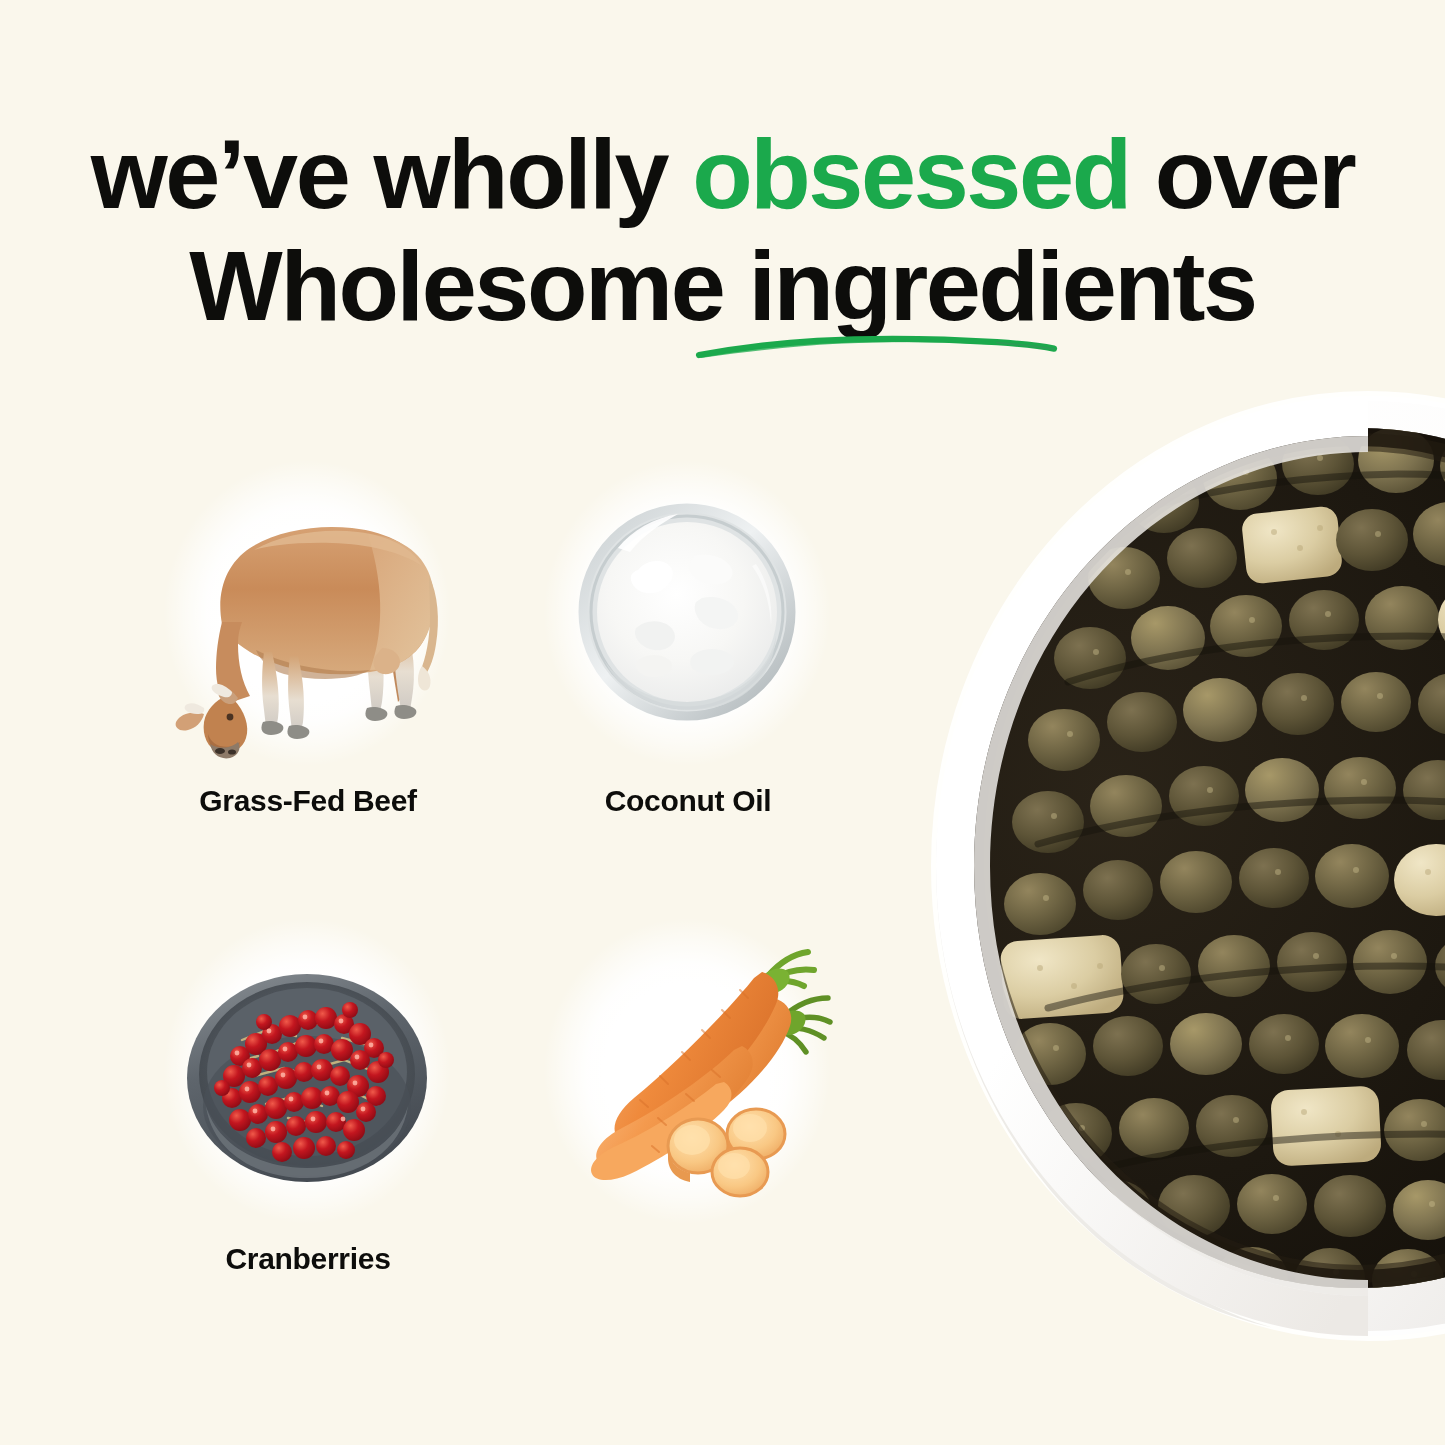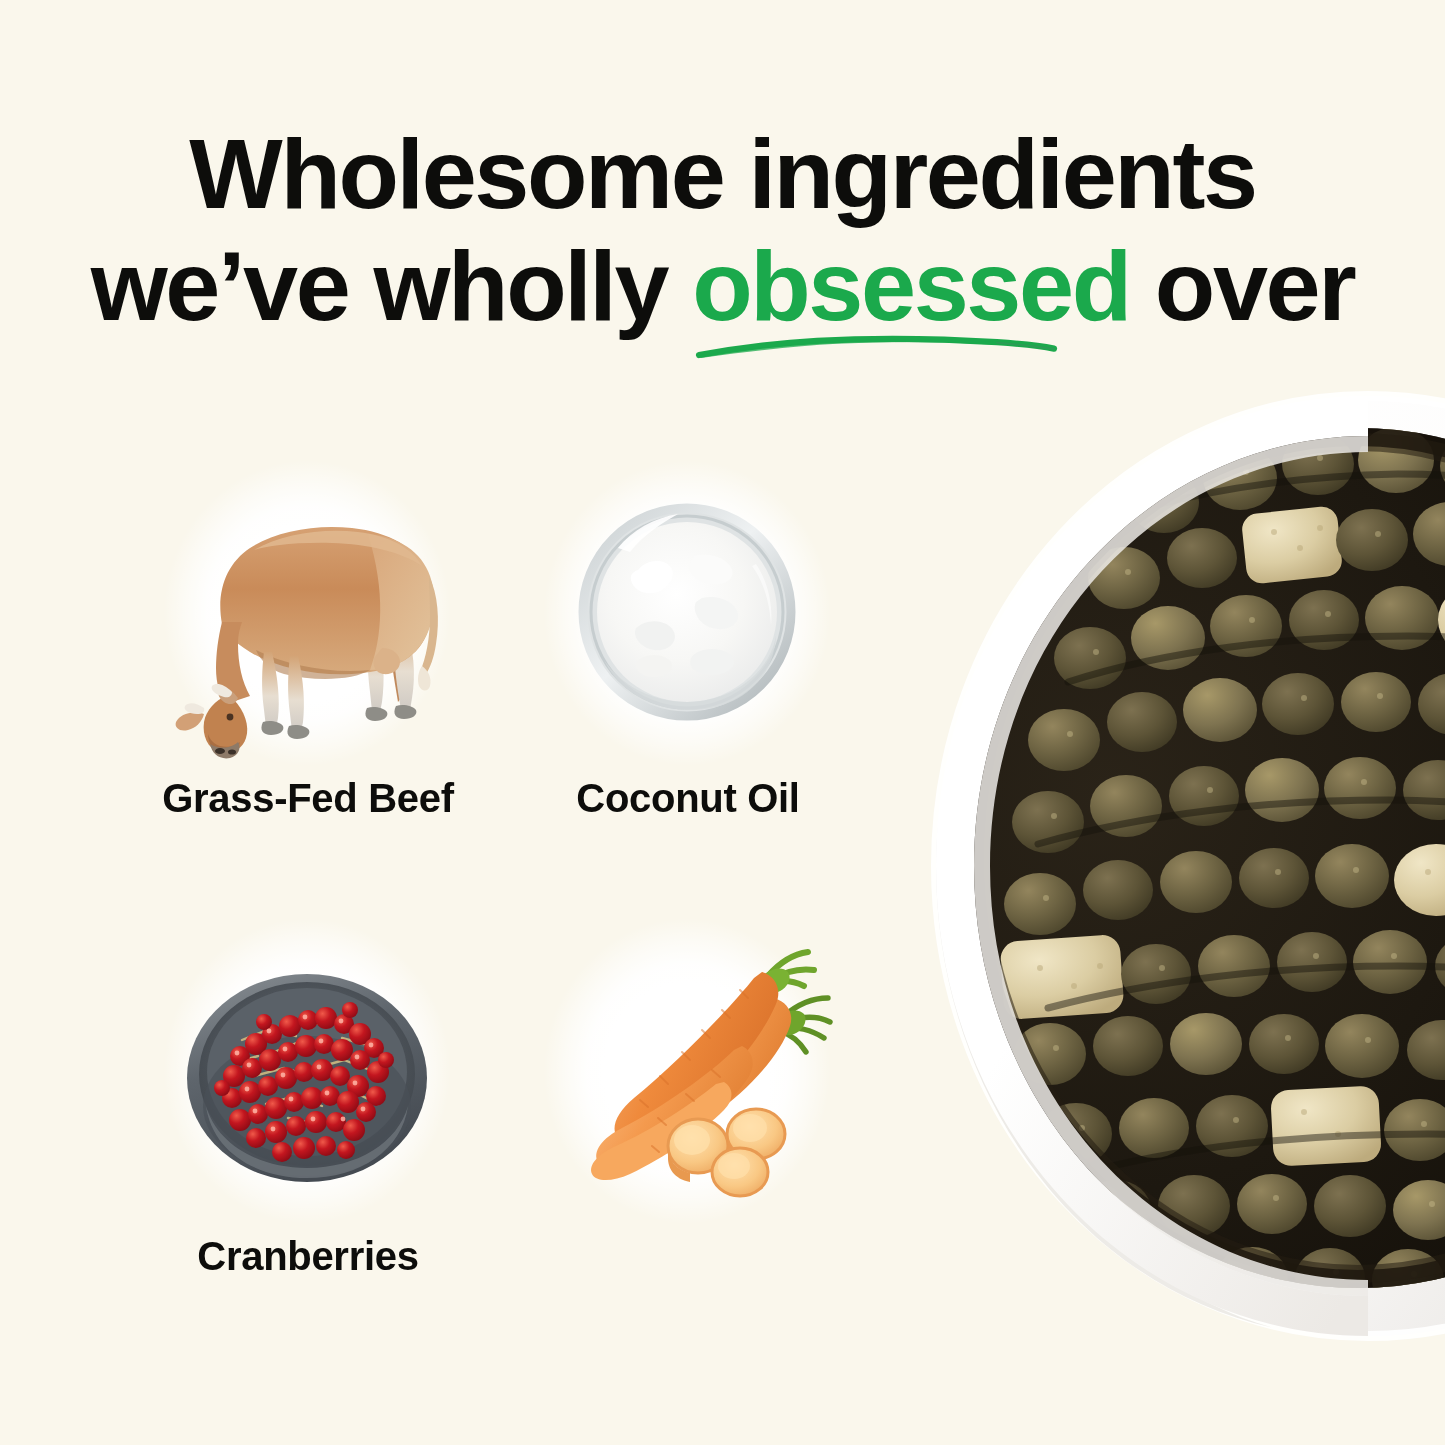--- a/index.html
+++ b/index.html
@@ -84,24 +84,24 @@
   }
   .ing-art {
     position: absolute;
     inset: 0;
   }
   .ing-art svg { display: block; width: 100%; height: 100%; }
 
   .ing-label {
     position: absolute;
     left: 0;
-    top: 324px;
+    top: 332px;
     width: 380px;
     text-align: center;
-    font-size: 40px;
+    font-size: 30px;
     font-weight: 700;
     letter-spacing: -0.3px;
     color: #0d0d0b;
   }
   .ing-cell.c0 .ing-label,
   .ing-cell.c2 .ing-label { text-align: center; }
 
   
   .bowl-shadow {
     position: absolute;
@@ -125,22 +125,22 @@
     pointer-events: none;
   }
   .bowl svg { display: block; width: 100%; height: 100%; }
 </style>
 </head>
 <body>
 
 <div id="stage">
 
   <div class="headline">
+    <span class="ln"><span>we’ve wholly </span><span class="hl-green">obsessed</span><span> over</span></span>
     <span class="ln">Wholesome ingredients</span>
-    <span class="ln"><span>we’ve wholly </span><span class="hl-green">obsessed</span><span> over</span></span>
   </div>
 
   <div class="underline-wrap">
     <svg viewBox="0 0 360 34" preserveAspectRatio="none" aria-hidden="true">
       <path d="M2 27 C 30 22, 70 15.5, 120 12.8 C 175 9.8, 240 10.4, 300 14.2 C 327 16, 346 18.4, 357 20.6" fill="none" stroke="#1ba94c" stroke-width="6.2" stroke-linecap="round"></path>
       <path d="M4 28.6 C 40 23.6, 86 17.4, 140 14.4 C 196 11.6, 252 12.2, 305 15.8" fill="none" stroke="#1ba94c" stroke-width="2.6" stroke-linecap="round" opacity="0.75"></path>
       <path d="M300 14.6 C 322 16.4, 342 18.8, 357 21" fill="none" stroke="#3b8f5c" stroke-width="1.8" stroke-linecap="round" opacity="0.55"></path>
     </svg>
   </div>
 

